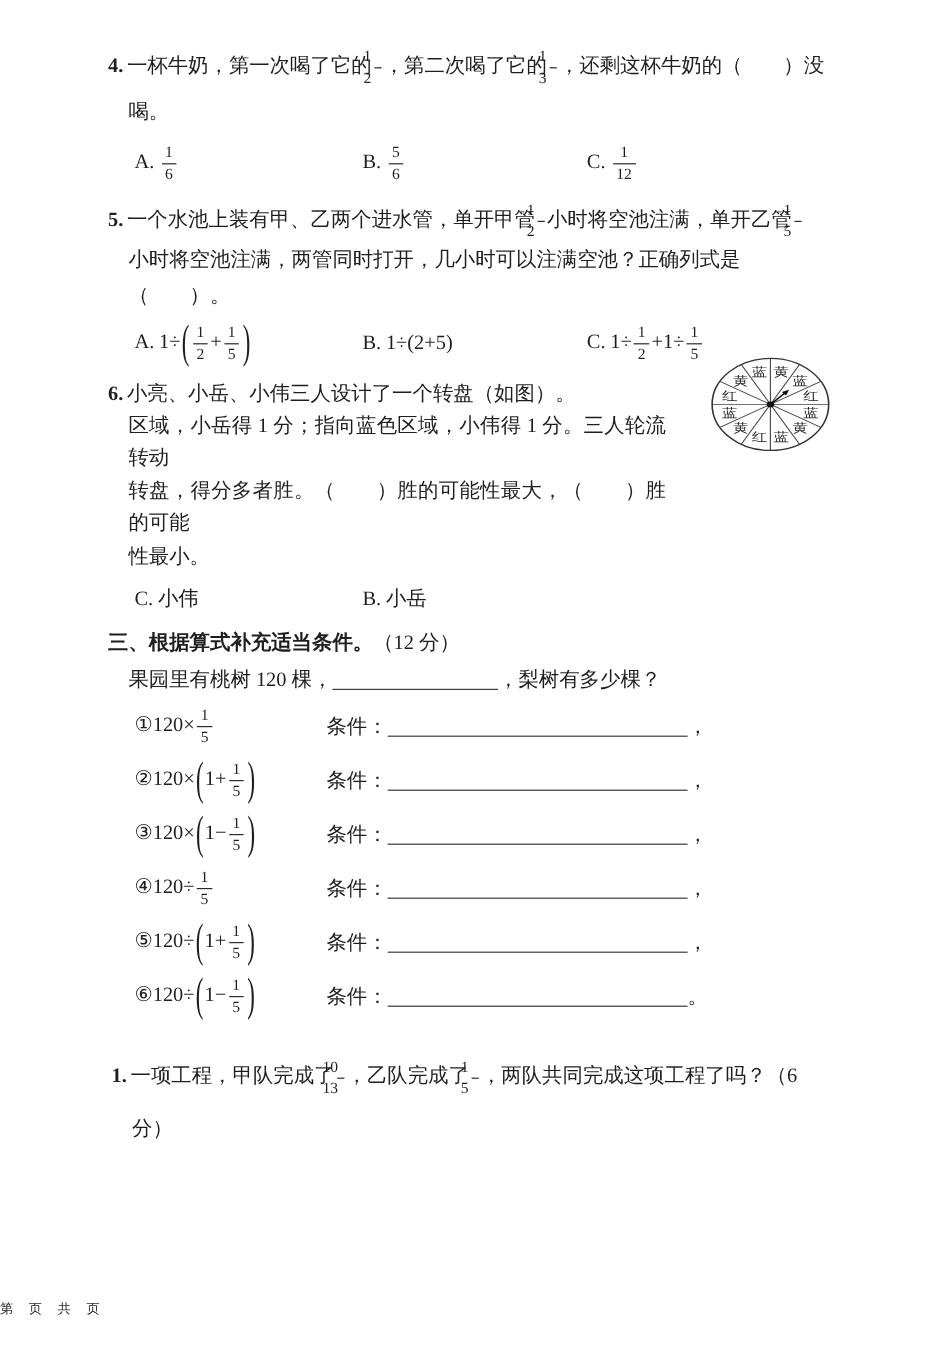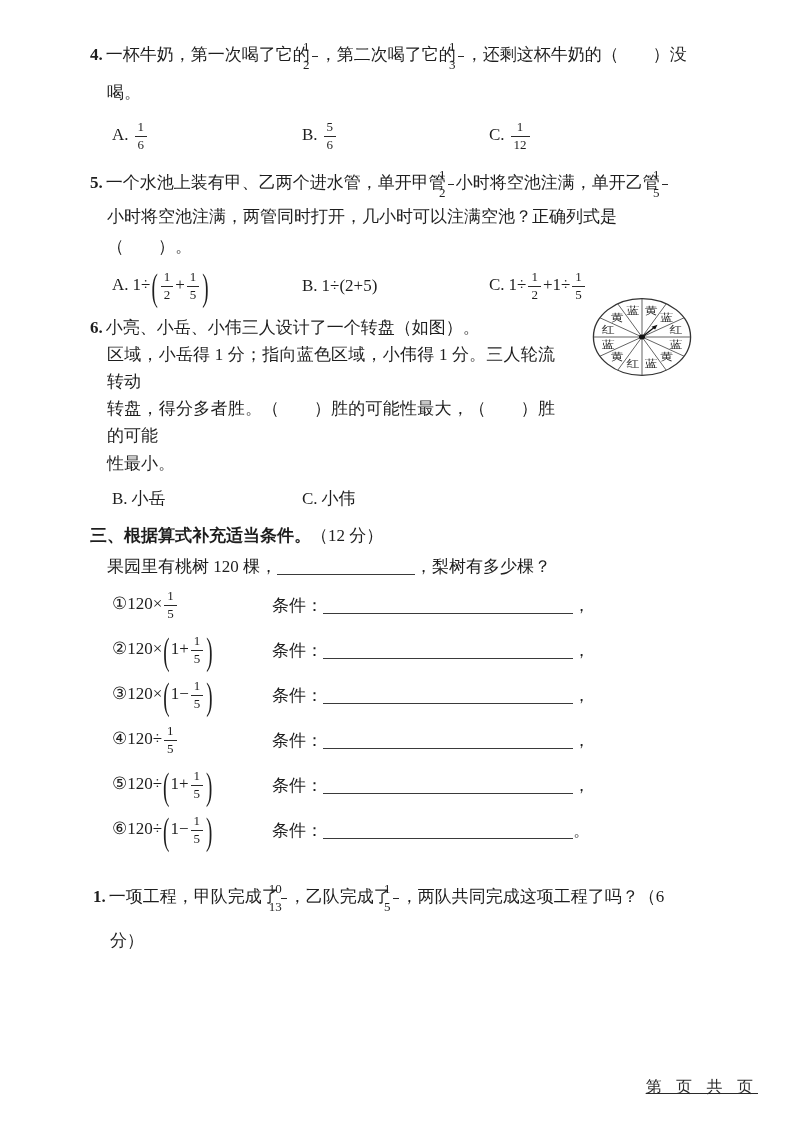--- a/index.html
+++ b/index.html
@@ -53,23 +53,23 @@
   
   .q6-text { width:465px; }
   .q6-text .jline { text-align:justify; text-justify:inter-character; line-height:27px; }
   .q6-l1 { line-height:27px; }
 
   .spinner-wrap { position:absolute; top:288px; left:580px; width:124px; height:98px; }
   .spinner-wrap svg { width:100%; height:100%; }
 
   .sec4-q1 { padding-left:20px; text-indent:-17px; line-height:44px; margin-top:22px; }
 
-  .footer { position:absolute; bottom:24px; left:0; width:100%; text-align:right;
-            font-size:16px; letter-spacing:5px; color:#2a2a2a;
-            font-family:"Liberation Sans","DejaVu Sans",sans-serif;text-decoration:underline; }
+  .footer { position:absolute; bottom:24px; left:0; width:100%; text-align:left;
+            font-size:11px; letter-spacing:5px; color:#2a2a2a;
+            font-family:"Liberation Sans","DejaVu Sans",sans-serif; }
 </style>
 </head>
 <body>
 
 <div class="page">
 
   <div>
     <div class="qline">
       <span class="qnum">4.</span><span>一杯牛奶，第一次喝了它的</span><span class="frac"><span class="num">1</span><span class="den">2</span></span><span>，第二次喝了它的</span><span class="frac"><span class="num">1</span><span class="den">3</span></span><span>，还剩这杯牛奶的（　　）没喝。</span>
     </div>
@@ -95,22 +95,22 @@
   <div>
     <div class="q6-text">
       <div class="qline q6-l1">
         <span class="qnum">6.</span><span>小亮、小岳、小伟三人设计了一个转盘（如图）。</span>
       </div>
       <div class="qline2 jline">区域，小岳得 1 分；指向蓝色区域，小伟得 1 分。三人轮流转动</div>
       <div class="qline2 jline">转盘，得分多者胜。（　　）胜的可能性最大，（　　）胜的可能</div>
       <div class="qline2">性最小。</div>
     </div>
     <div class="opts" style="min-height:30px;">
+      <span class="opt"><span class="optlabel">C.</span><span>小伟</span></span>
       <span class="opt"><span class="optlabel">B.</span><span>小岳</span></span>
-      <span class="opt"><span class="optlabel">C.</span><span>小伟</span></span>
     </div>
   </div>
 
   <div class="spinner-wrap">
     <svg viewBox="0 0 120 120" preserveAspectRatio="none">
       <circle cx="60" cy="60" r="47" fill="#ffffff" stroke="#333" stroke-width="1.3"></circle>
       <g stroke="#444" stroke-width="0.9">
         <line x1="60" y1="13" x2="60" y2="107"></line>
         <line x1="83.5" y1="19.3" x2="36.5" y2="100.7"></line>
         <line x1="100.7" y1="36.5" x2="19.3" y2="83.5"></line>

